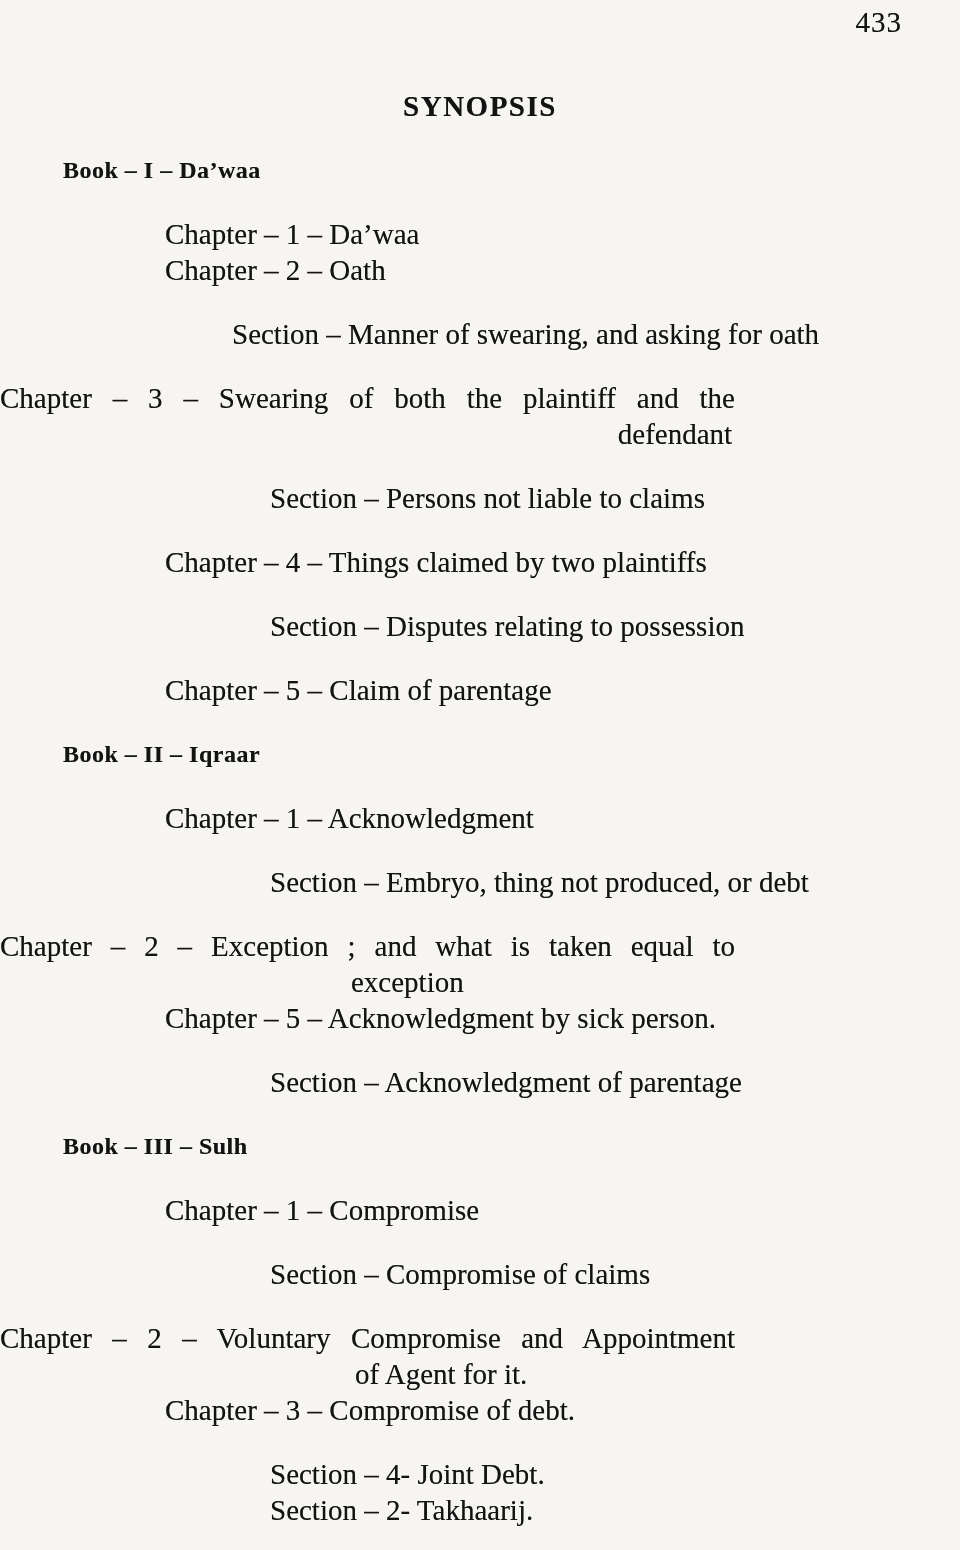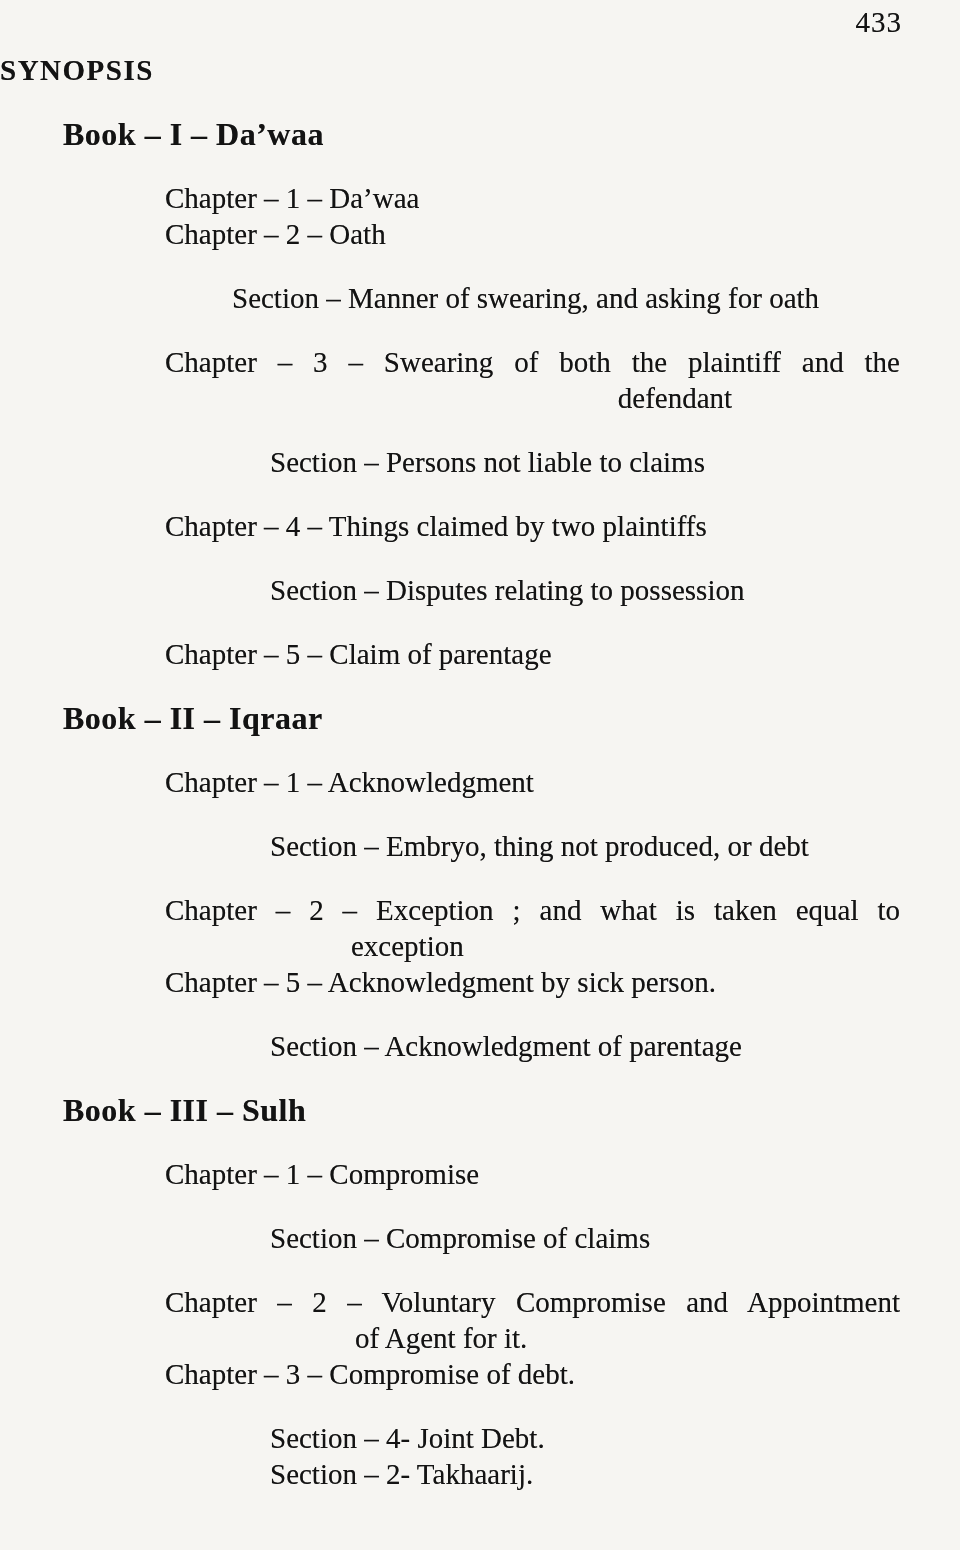--- a/index.html
+++ b/index.html
@@ -19,43 +19,42 @@
     text-shadow: 0 0 0.6px rgba(20,20,20,0.55);
   }
   .page-number {
     position: absolute;
     top: 6px;
     right: 58px;
     font-size: 29px;
     letter-spacing: 1px;
   }
   .title {
-    margin: 52px 0 0 0;
-    text-align: left;
+    margin: 88px 0 0 0;
+    text-align: center;
     font-size: 29px;
     font-weight: bold;
     letter-spacing: 1.5px;
     line-height: 36px;
   }
   .ln {
     margin: 0;
     font-size: 29px;
     line-height: 36px;
     white-space: nowrap;
   }
   .gap { margin-top: 28px; }
   .book {
     margin-left: 63px;
-    font-size: 32px;
+    font-size: 24px;
     font-weight: bold;
     letter-spacing: 0.5px;
   }
   .chapter { margin-left: 165px; }
   .chapter-justified {
-    margin-left: 165px;
     width: 735px;
     white-space: normal;
     text-align: justify;
     text-align-last: justify;
     font-family: Liberation Serif, serif;
   }
   .section { margin-left: 270px; }
   .section-wide { margin-left: 232px; }
   .cont-defendant { margin-left: 390px; text-align: center; }
   .cont-exception { margin-left: 351px; }

